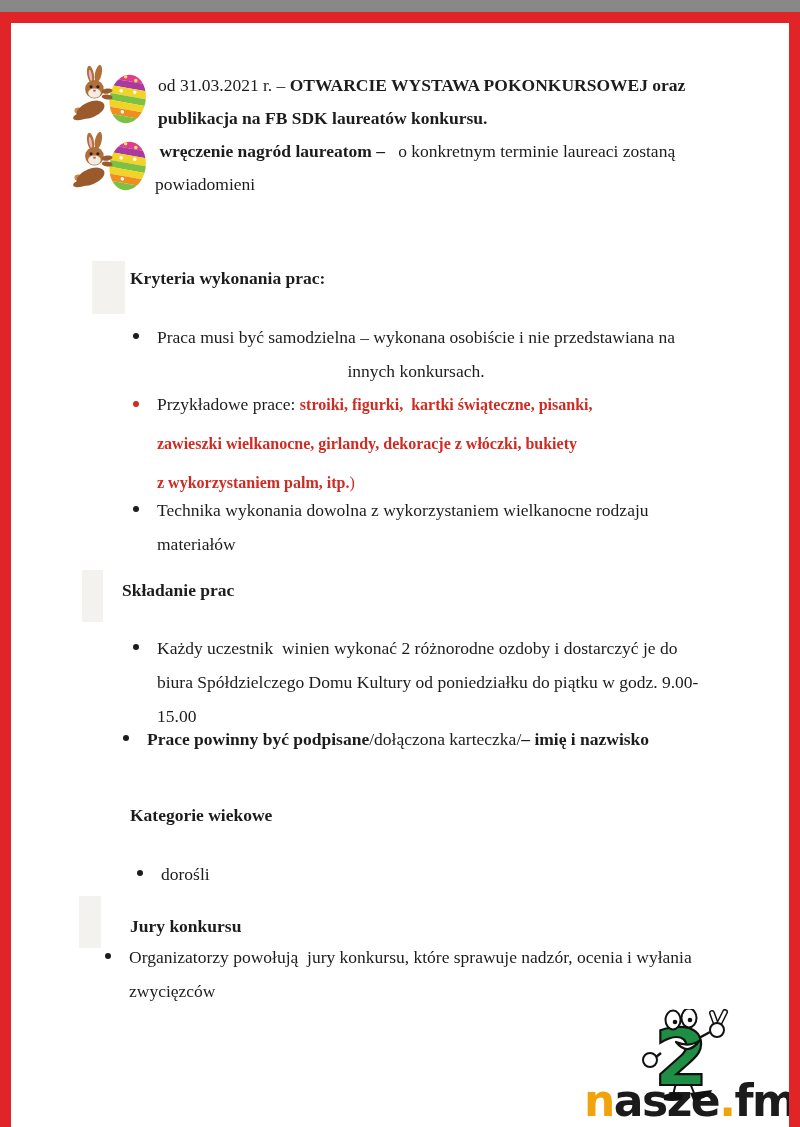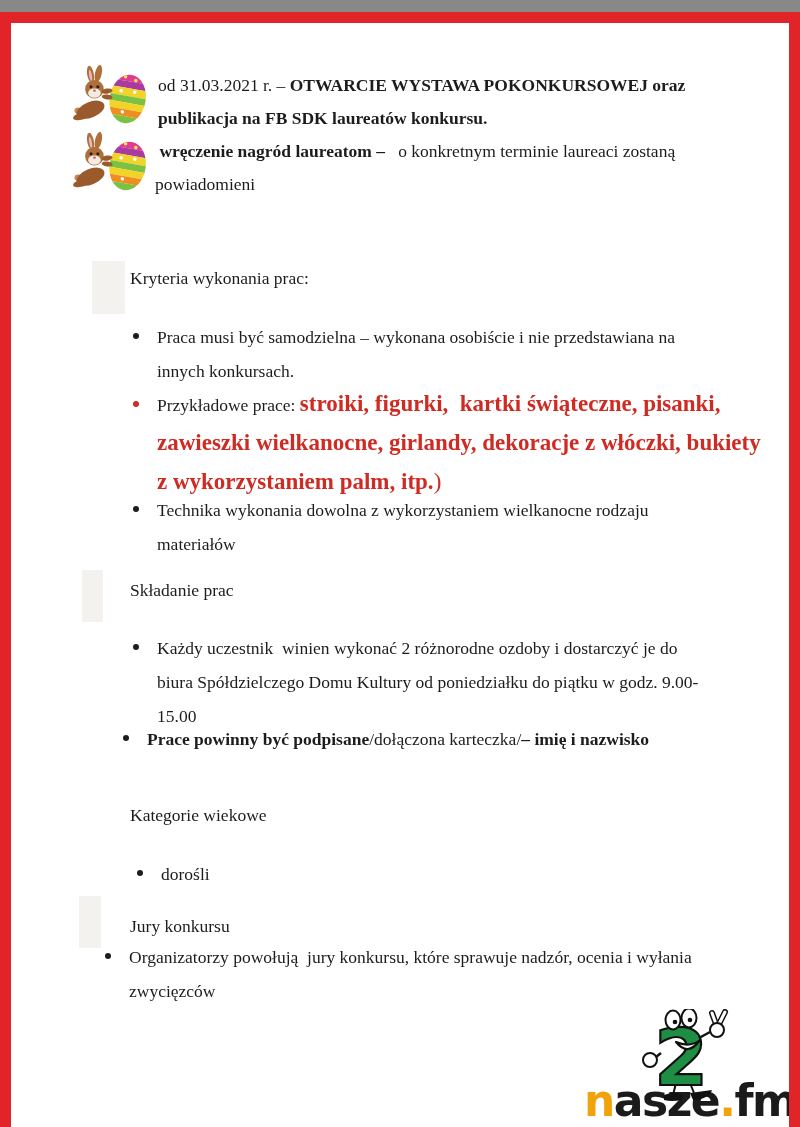--- a/index.html
+++ b/index.html
@@ -14,37 +14,37 @@
     position:relative;width:800px;height:1127px;background:#ffffff;
     margin:12px auto;overflow:hidden;
     font-family:"Liberation Serif","DejaVu Serif",serif;
     color:var(--ink);font-size:17.5px;
   }
   .frame{position:absolute;inset:0;border:11px solid var(--frame-red);pointer-events:none;z-index:5;}
 
   .tline{white-space:pre;}
   span.bold{font-weight:bold;}
   span.red{color:var(--text-red);}
-  span.big{font-size:23px;}
+  span.big{font-size:16px;}
 
   .intro{position:absolute;line-height:33px;}
   #intro-p1{left:158px;top:57px;}
   #intro-p2{left:155px;top:123px;}
 
-  .sec{position:absolute;font-weight:normal;font-size:17.5px;margin:0;}
+  .sec{position:absolute;font-weight:bold;font-size:17.5px;margin:0;}
   #h-criteria{left:130px;top:256px;}
-  #h-submission{left:130px;top:568px;}
+  #h-submission{left:122px;top:568px;}
   #h-age{left:130px;top:793px;}
   #h-jury{left:130px;top:904px;}
 
   .bullet{position:absolute;line-height:34px;}
   .bullet .dot{position:absolute;left:0;top:13px;width:6px;height:6px;border-radius:50%;background:var(--ink);}
   .bullet .btext{margin-left:24px;}
   .dot-red{background:var(--text-red) !important;}
-  #b-self{left:133px;top:308px;}
+  #b-self{left:133px;top:308px;text-align:center;}
   #b-examples{left:133px;top:373px;line-height:38px;}
   #b-examples .dot{top:16px;}
   #b-tech{left:133px;top:481px;}
   #b-delivery{left:133px;top:619px;}
   #b-signing{left:123px;top:710px;}
   #b-adults{left:137px;top:845px;}
   #b-jury{left:105px;top:928px;}
 
   .mark{position:absolute;background:#f4f2ef;z-index:0;}
   #m1{left:92px;top:249px;width:33px;height:53px;}

